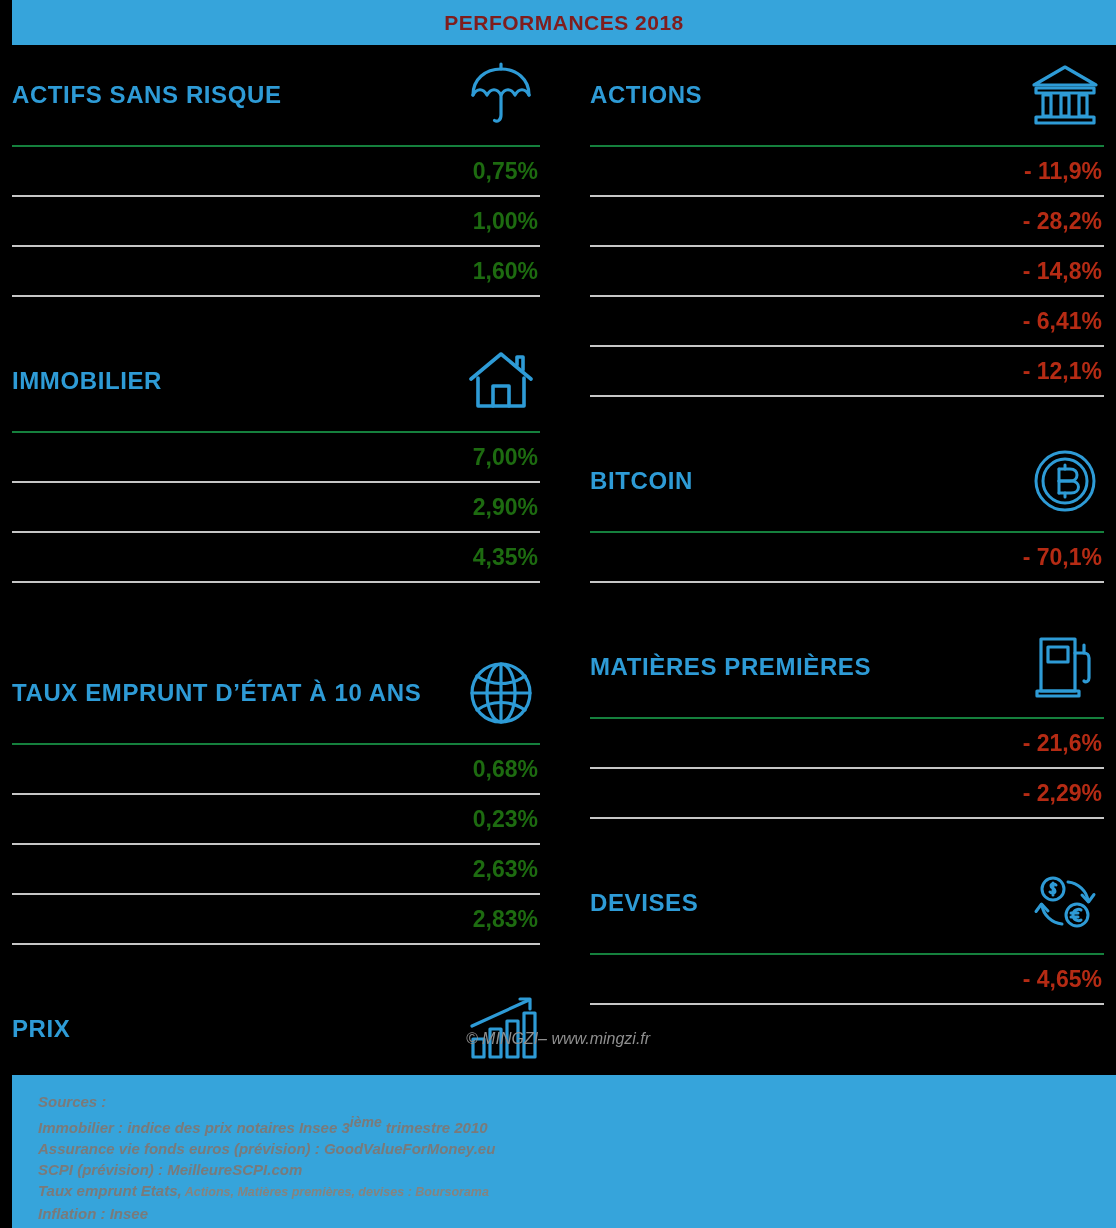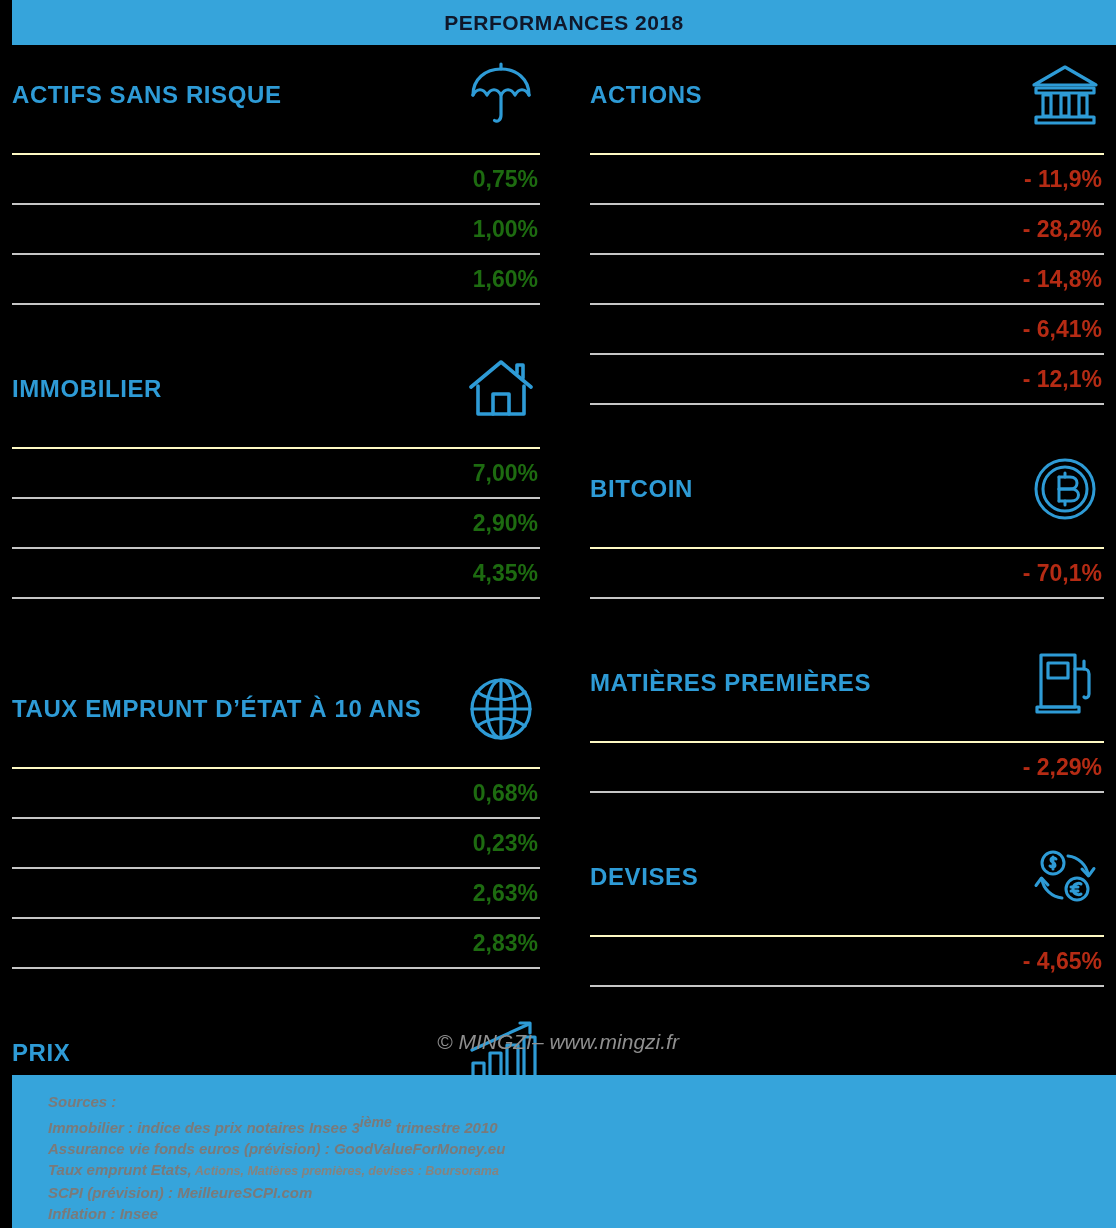--- a/index.html
+++ b/index.html
@@ -21,21 +21,21 @@
     left: 12px;
     top: 0;
     width: 1104px;
     height: 45px;
     background: #36a4db;
     display: flex;
     align-items: center;
     justify-content: center;
   }
   .header-title {
-    color: #0f172a;
+    color: #7f1d1d;
     font-size: 21px;
     font-weight: bold;
     letter-spacing: 0.5px;
   }
 
   
   .columns {
     position: absolute;
     left: 0;
     top: 45px;
@@ -69,21 +69,21 @@
     width: 78px;
     height: 78px;
     display: flex;
     align-items: center;
     justify-content: center;
     flex: 0 0 auto;
   }
   .section-icon svg { display: block; }
 
   
-  .rows { border-top: 2px solid #fef9c3; margin-top: 8px; }
+  .rows { border-top: 2px solid #15803d; }
   .row {
     display: flex;
     align-items: center;
     justify-content: space-between;
     height: 48px;
     border-bottom: 2px solid #c6c6c6;
     padding: 0 2px;
   }
   .row-label {
     color: #000000;
@@ -104,34 +104,34 @@
   .gap-md { height: 60px; }
 
   
   .credit {
     position: absolute;
     left: 0;
     top: 1030px;
     width: 1116px;
     text-align: center;
     color: #8f8f8f;
-    font-size: 21px;
+    font-size: 16px;
     font-style: italic;
   }
 
   
   .sources {
     position: absolute;
     left: 12px;
     top: 1075px;
     width: 1104px;
     height: 153px;
     background: #36a4db;
     box-sizing: border-box;
-    padding: 16px 0 0 36px;
+    padding: 16px 0 0 26px;
   }
   .sources-line {
     color: #7a7a7a;
     font-size: 15px;
     font-style: italic;
     font-weight: bold;
     line-height: 21px;
     white-space: nowrap;
   }
   .sources-line .small {
@@ -348,20 +348,24 @@
           <svg width="72" height="72" viewBox="0 0 72 72" fill="none" stroke="#2e9bd6" stroke-width="3.2" stroke-linecap="round" stroke-linejoin="round">
             <rect x="12" y="8" width="34" height="52"></rect>
             <rect x="19" y="16" width="20" height="15"></rect>
             <rect x="8" y="60" width="42" height="5"></rect>
             <path d="M46 22 L55 22 C58 22 60 24 60 27 L60 47 C60 50 57 52 55 50"></path>
             <path d="M55 14 L55 22"></path>
           </svg>
         </div>
       </div>
       <div class="rows">
+        <div class="row">
+          <span class="row-label"></span>
+          <span class="row-value neg">- 21,6%</span>
+        </div>
         <div class="row">
           <span class="row-label"></span>
           <span class="row-value neg">- 2,29%</span>
         </div>
       </div>
     </div>
 
     <div class="gap-sm"></div>
 
     <div class="section">
@@ -390,16 +394,16 @@
 
   </div>
 </div>
 
 <div class="credit">© MINGZI– www.mingzi.fr</div>
 
 <div class="sources">
   <div class="sources-line">Sources :</div>
   <div class="sources-line"><span>Immobilier : indice des prix notaires Insee 3</span><sup>ième</sup><span> trimestre 2010</span></div>
   <div class="sources-line">Assurance vie fonds euros (prévision) : GoodValueForMoney.eu</div>
+  <div class="sources-line">SCPI (prévision) :  MeilleureSCPI.com</div>
   <div class="sources-line"><span>Taux emprunt Etats,</span><span class="small"> Actions, Matières premières, devises : Boursorama</span></div>
-  <div class="sources-line">SCPI (prévision) :  MeilleureSCPI.com</div>
   <div class="sources-line">Inflation : Insee</div>
 </div>
 
 </body></html>

